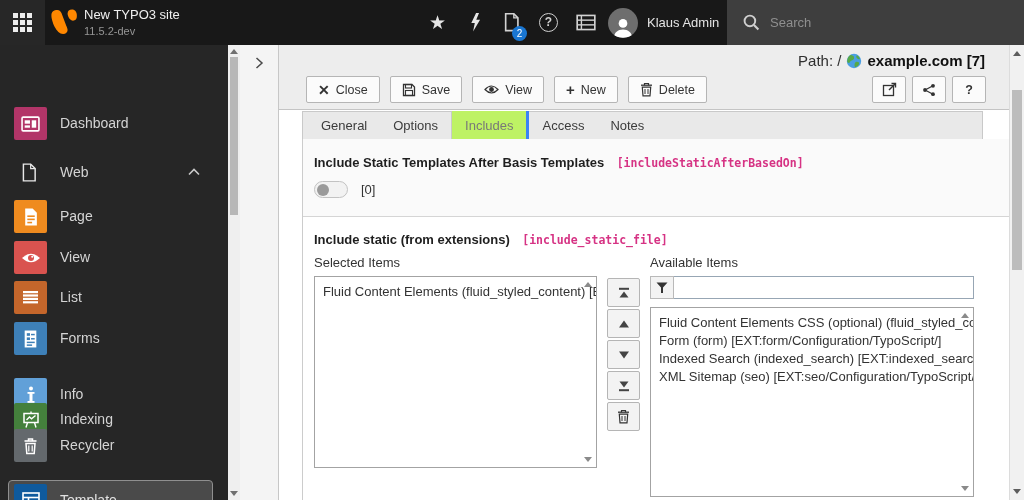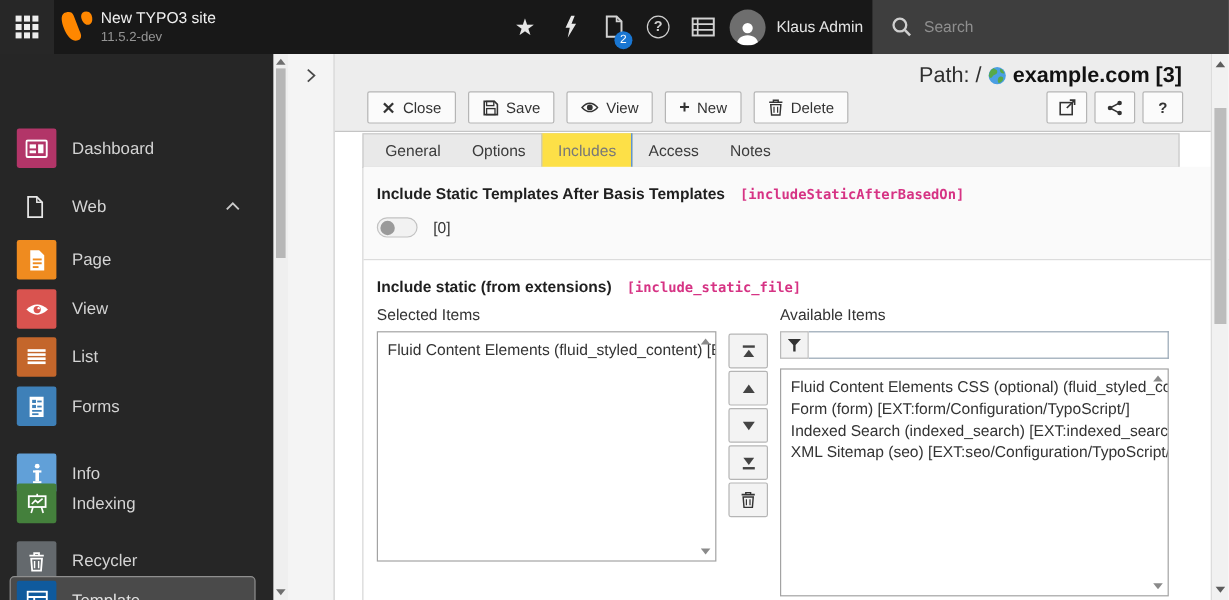--- a/index.html
+++ b/index.html
@@ -61,36 +61,36 @@
   #navstrip { left:240px; top:45px; width:39px; height:455px; background:#f4f4f4;
               border-right:1px solid #c7c7c7; }
   #nav-expand { position:absolute; left:8px; top:8px; width:22px; height:22px; background:transparent;
                 border:none; cursor:pointer; }
 
   
   #content { left:279px; top:45px; width:730px; height:455px; background:#fff; }
   #docheader { position:absolute; left:0; top:0; width:730px; height:65px; background:#ededed;
                border-bottom:1px solid #c4c4c4; }
   #path { position:absolute; right:24px; top:7px; display:flex; align-items:center; gap:5px;
-          font-size:18px; color:#2f2f2f; }
+          font-size:15px; color:#2f2f2f; }
   #path b { font-weight:bold; color:#111; }
   #btns-left { position:absolute; left:27px; top:31px; display:flex; gap:10px; }
   #btns-right { position:absolute; right:23px; top:31px; display:flex; gap:6px; }
   .dbtn { height:27px; padding:0 11px; background:#fbfbfb; border:1px solid #b5b5b5; border-radius:2px;
           font-size:12.5px; color:#333; display:flex; align-items:center; gap:6px; cursor:pointer;
           font-family:"Liberation Sans",sans-serif; }
   .dbtn-sq { width:34px; justify-content:center; padding:0; font-weight:bold; }
   .xmark { font-size:14px; font-weight:bold; line-height:1; }
   .plus { font-size:15px; font-weight:bold; line-height:1; }
 
   #tabstrip { position:absolute; left:23px; top:66px; width:681px; height:29px; background:#e9e9e9;
               border:1px solid #c9c9c9; display:flex; }
   .tab { padding:0 13px; line-height:27px; font-size:13px; color:#3b3b3b; cursor:pointer; }
   .tab:first-child { margin-left:5px; }
-  .tab.active { background:#fde047; color:#787878; border-left:1px solid #c9c9c9; border-right:1px solid #3b82f6;
+  .tab.active { background:#bef264; color:#787878; border-left:1px solid #c9c9c9; border-right:3px solid #3b82f6;
                 margin-top:-1px; height:30px; line-height:29px; }
 
   #panel { position:absolute; left:23px; top:94px; width:805px; height:361px;
            border-left:1px solid #ccc; border-right:1px solid #ccc; }
   #section-1 { height:78px; background:#fafafa; border-bottom:1px solid #d5d5d5; padding:14px 11px; }
   #section-2 { background:#fff; padding:13px 11px; }
   .sec-head { font-size:13px; color:#1f1f1f; font-weight:bold; }
   .code { font-family:"DejaVu Sans Mono", monospace; font-size:11.5px; font-weight:bold;
           color:#d63384; margin-left:8px; }
   #toggle-row { margin-top:10px; display:flex; align-items:center; gap:13px; }
@@ -297,21 +297,21 @@
           <line x1="9" y1="0.5" x2="9" y2="2.5" stroke="#fff" stroke-width="1.4"></line>
           <rect x="2" y="2.5" width="14" height="9" fill="none" stroke="#fff" stroke-width="1.5"></rect>
           <polyline points="4.5,9 7.5,6 9.5,7.8 13.5,4.5" fill="none" stroke="#fff" stroke-width="1.4"></polyline>
           <line x1="5.5" y1="11.5" x2="4" y2="16.5" stroke="#fff" stroke-width="1.4"></line>
           <line x1="12.5" y1="11.5" x2="14" y2="16.5" stroke="#fff" stroke-width="1.4"></line>
         </svg>
       </span>
       <span class="sb-label">Indexing</span>
     </div>
 
-    <div class="sb-item" style="top:402px">
+    <div class="sb-item" style="top:380px">
       <span class="tile" style="background-color: rgb(100, 105, 109);">
         <svg width="15" height="18" viewBox="0 0 15 18">
           <line x1="1.5" y1="4" x2="13.5" y2="4" stroke="#fff" stroke-width="1.6"></line>
           <path d="M5.5,4 v-2 h4 v2" fill="none" stroke="#fff" stroke-width="1.5"></path>
           <path d="M3,6.5 h9 l-0.8,10 h-7.4 z" fill="none" stroke="#fff" stroke-width="1.5"></path>
           <line x1="5.8" y1="8.5" x2="5.8" y2="14.5" stroke="#fff" stroke-width="1.2"></line>
           <line x1="9.2" y1="8.5" x2="9.2" y2="14.5" stroke="#fff" stroke-width="1.2"></line>
         </svg>
       </span>
       <span class="sb-label">Recycler</span>
@@ -347,21 +347,21 @@
 
     <div id="docheader">
       <div id="path">
         <span>Path: /</span>
         <svg width="16" height="16" viewBox="0 0 16 16">
           <circle cx="8" cy="8" r="7.2" fill="#4a9fe3"></circle>
           <path d="M5,1.8 C7,3 8.5,3 8,5.5 C7.6,7.5 5,7 4,9 C3.2,10.6 1.5,10 1.2,8.5 C1,5.5 2.8,2.8 5,1.8 Z" fill="#57a948"></path>
           <path d="M10,9 c1.8-0.6 3.5,0.3 3,2 c-0.5,1.6-2.2,3-3.8,3.2 C8,13 8.4,9.6 10,9 Z" fill="#57a948"></path>
           <path d="M11,2.2 c1.4,0.8 2.6,2.2 3,3.8 c-1.2,0.6-2.8,0-3.4-1.2 C10,3.6 10.2,2.6 11,2.2 Z" fill="#57a948"></path>
         </svg>
-        <b>example.com [3]</b>
+        <b>example.com [7]</b>
       </div>
 
       <div id="btns-left">
         <button class="dbtn">
           <span class="xmark">✕</span>
           <span>Close</span>
         </button>
         <button class="dbtn">
           <svg width="14" height="14" viewBox="0 0 14 14">
             <path d="M1.5,1.5 h8.5 l2.5,2.5 v8.5 h-11 z" fill="none" stroke="#333" stroke-width="1.3"></path>

